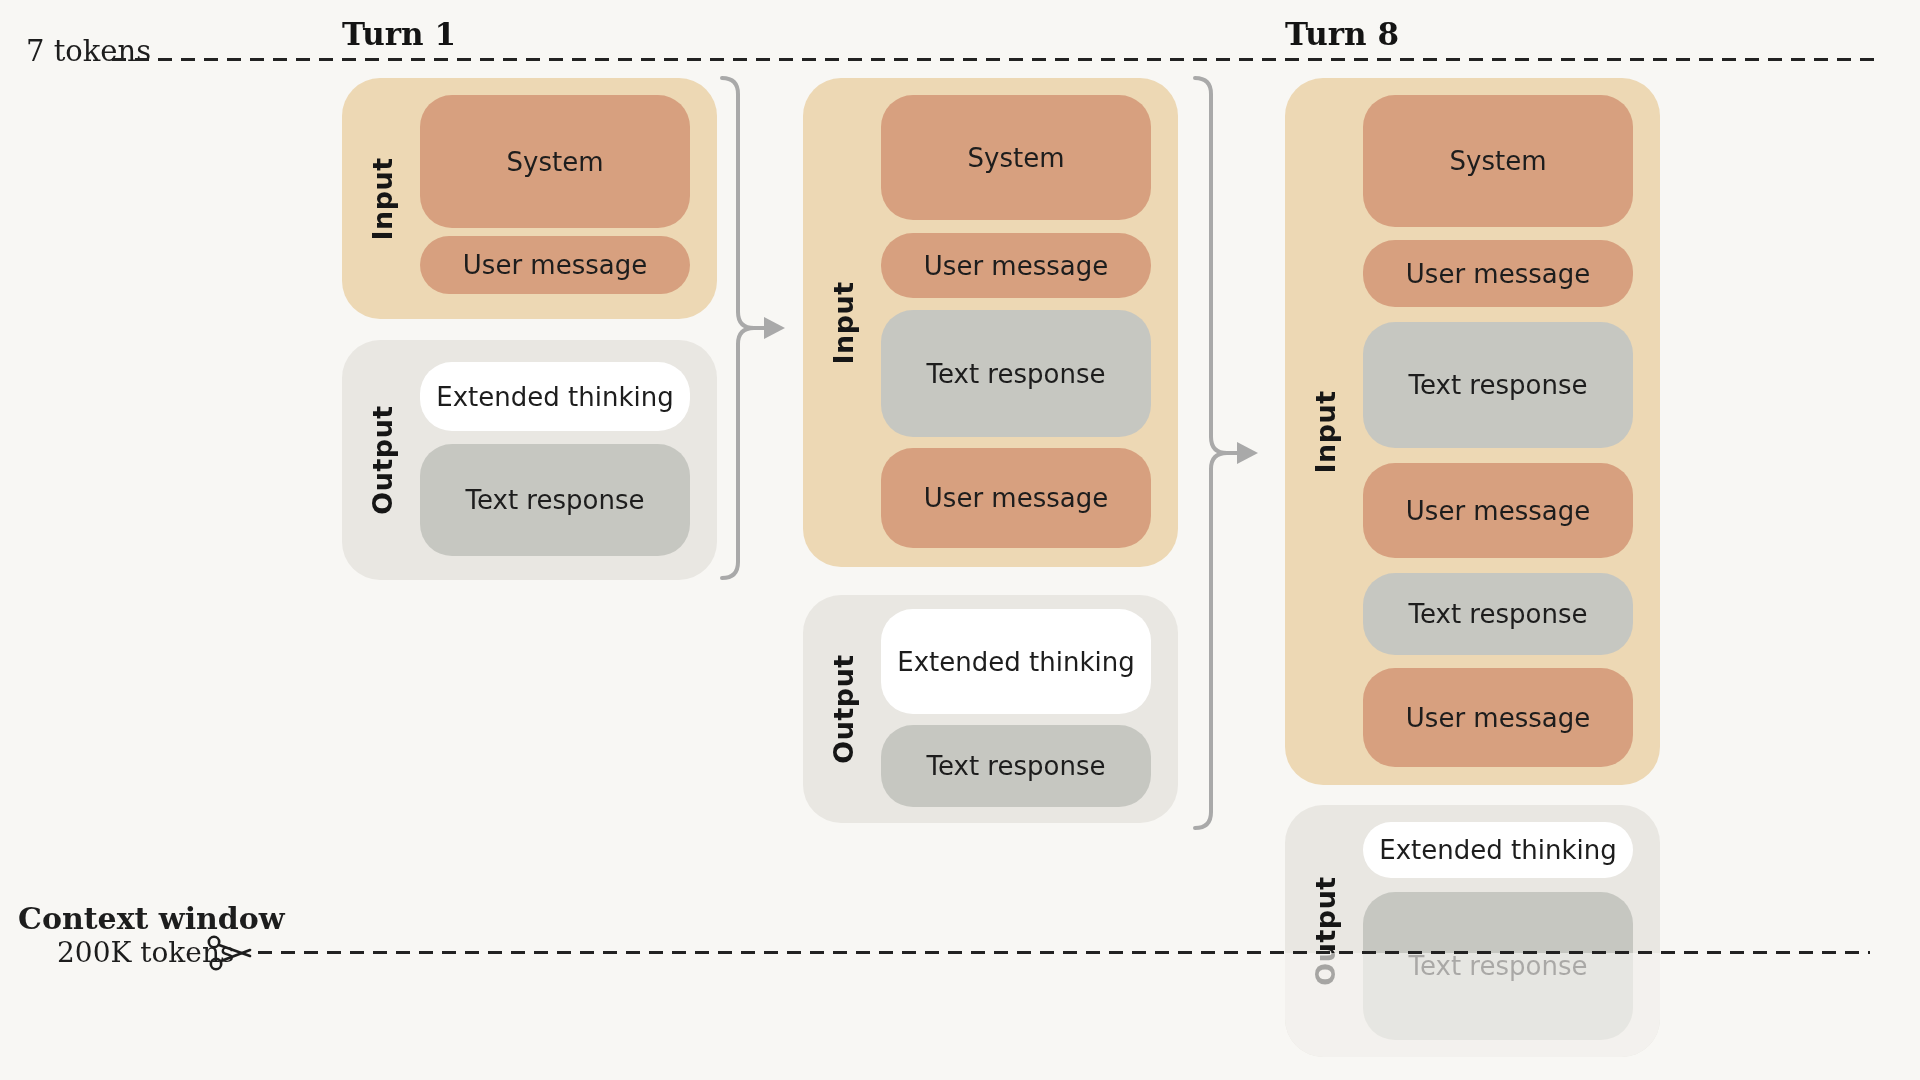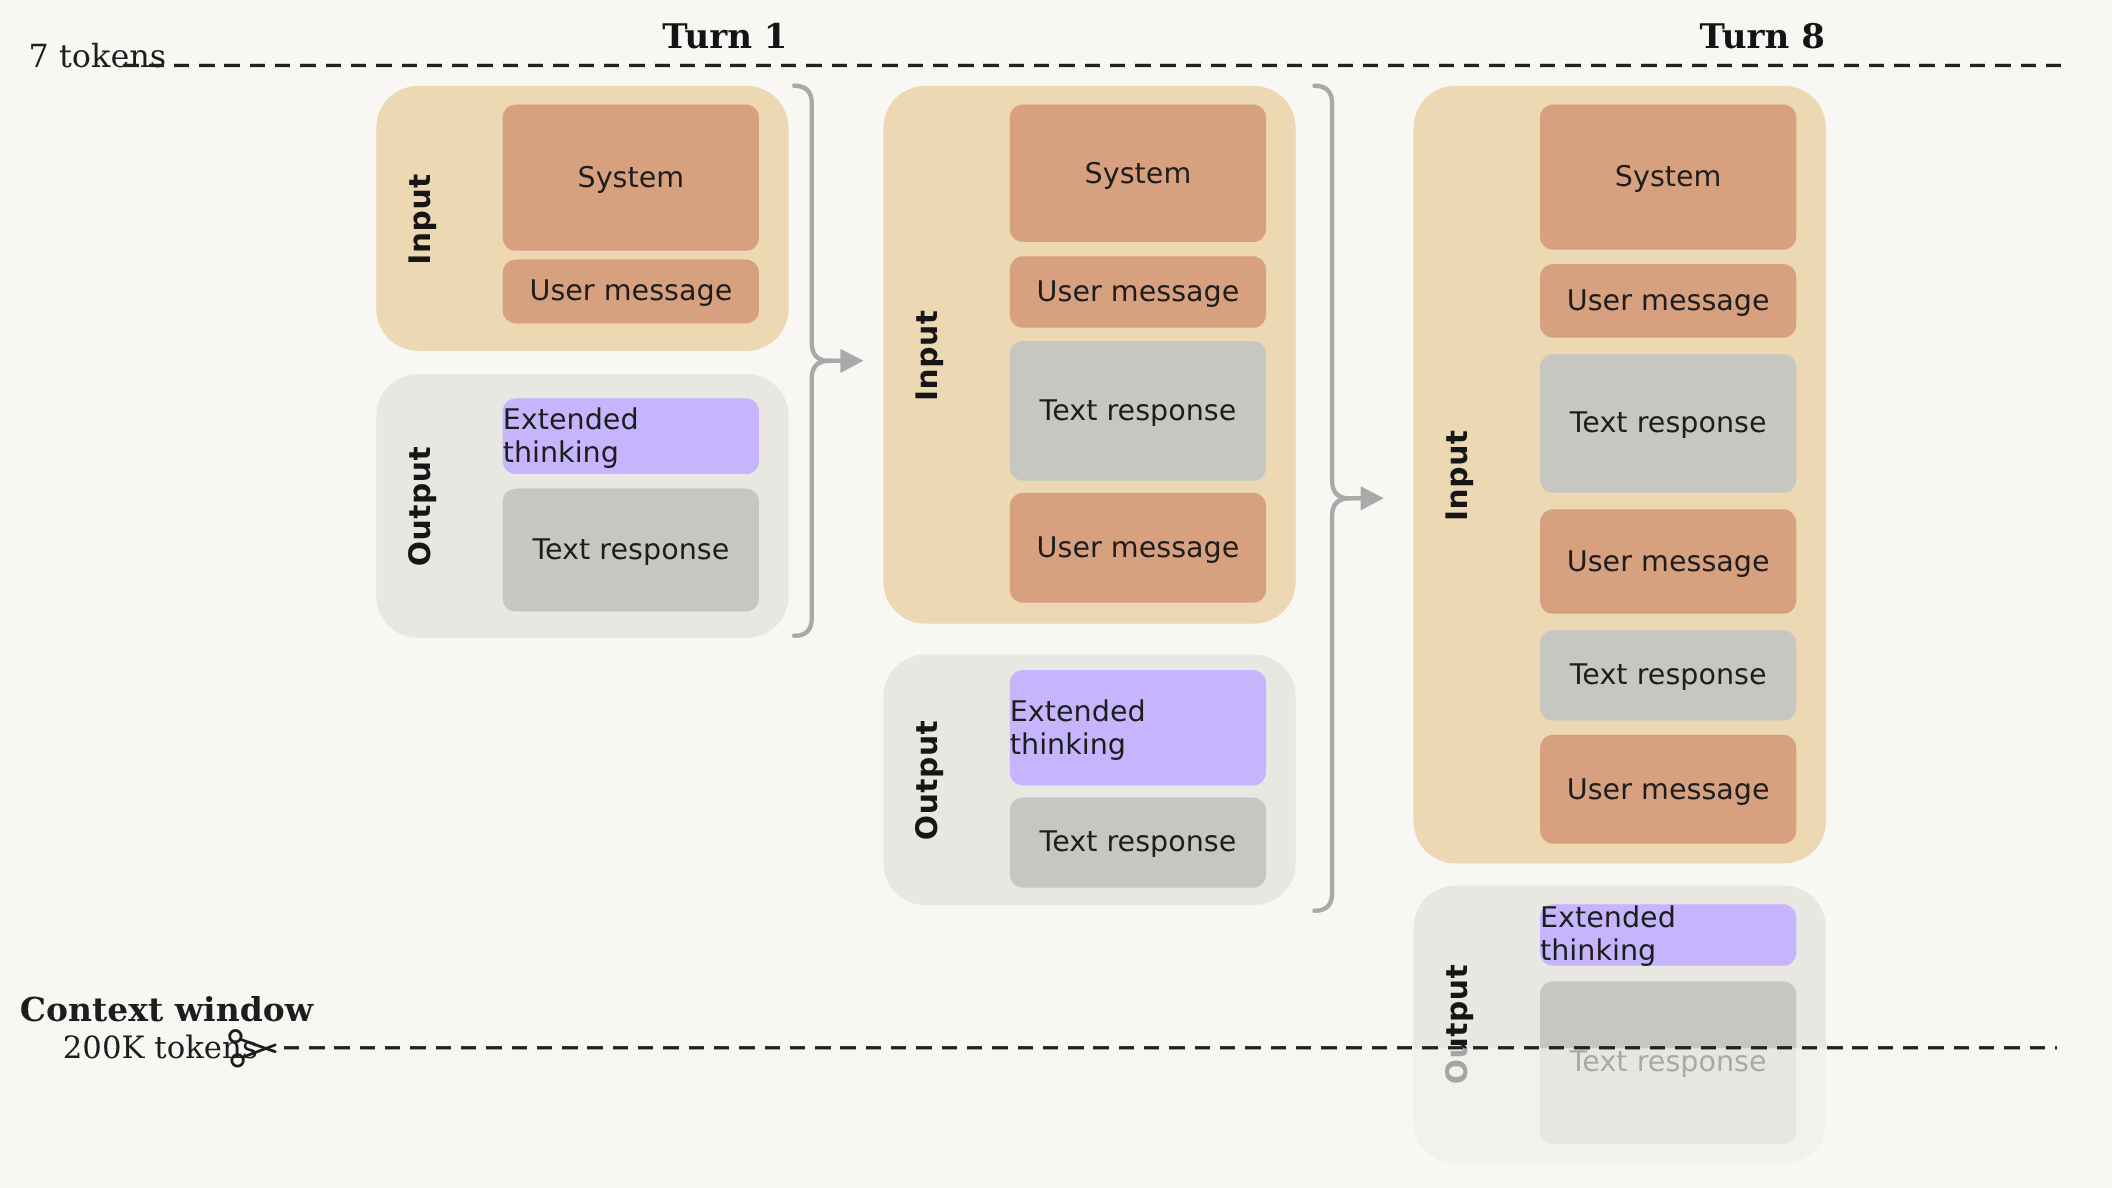--- a/index.html
+++ b/index.html
@@ -2,47 +2,47 @@
 <html><head>
 <meta charset="utf-8">
 <style>
   html,body{margin:0;padding:0;background:#f8f7f4;}
   .stage{
     position:relative;width:1920px;height:1080px;background:#f8f7f4;overflow:hidden;
     font-family:"DejaVu Sans",sans-serif;
   }
   .serif{font-family:"DejaVu Serif","Liberation Serif",serif;color:#1d1d1d;}
   .turn-title{
-    position:absolute;top:16px;width:374px;text-align:right;
+    position:absolute;top:16px;width:374px;text-align:left;
     font-family:"DejaVu Serif","Liberation Serif",serif;
     font-weight:700;font-size:31px;color:#141414;
   }
   .axis-label-top{position:absolute;left:26px;top:34px;font-size:29px;}
   .ctx-title{position:absolute;left:18px;top:901px;font-size:30px;font-weight:700;}
   .ctx-value{position:absolute;left:18px;top:936px;font-size:28px;margin-left:39px;}
   .dashline{
     position:absolute;height:3px;
     background:repeating-linear-gradient(90deg,#222 0 14px,transparent 14px 23px);
   }
   .group{position:absolute;width:375px;border-radius:38px;}
   .input-group{background:#edd8b4;}
   .output-group{background:#e9e7e2;}
   .side-label{
     position:absolute;left:40px;top:50%;
     transform:translate(-50%,-50%) rotate(-90deg);
     font-weight:700;font-size:27px;color:#161616;letter-spacing:.5px;white-space:nowrap;
   }
   .block{
-    position:absolute;left:78px;width:233px;border-radius:12px;
+    position:absolute;left:78px;width:270px;border-radius:32px;
     display:flex;align-items:center;justify-content:center;
-    font-size:26px;color:#1d1d1d;margin-left:37px;
+    font-size:26px;color:#1d1d1d;
   }
   .b-system,.b-user{background:#d7a07f;}
   .b-response{background:#c6c7c1;}
-  .b-thinking{background:#c4b5fd;}
+  .b-thinking{background:#ffffff;}
   .bracket{position:absolute;}
   .bracket path{fill:none;stroke:#a9a9a9;stroke-width:4;stroke-linecap:round;}
   .bracket polygon{fill:#a9a9a9;}
   .fade-overlay{
     position:absolute;left:0;right:0;top:148px;bottom:0;
     background:rgba(248,247,244,0.64);border-bottom-left-radius:38px;border-bottom-right-radius:38px;
   }
   .scissors{position:absolute;left:204px;top:931px;}
   .scissors path,.scissors circle{fill:none;stroke:#1d1d1d;stroke-width:2.6;stroke-linecap:round;}
 </style>

